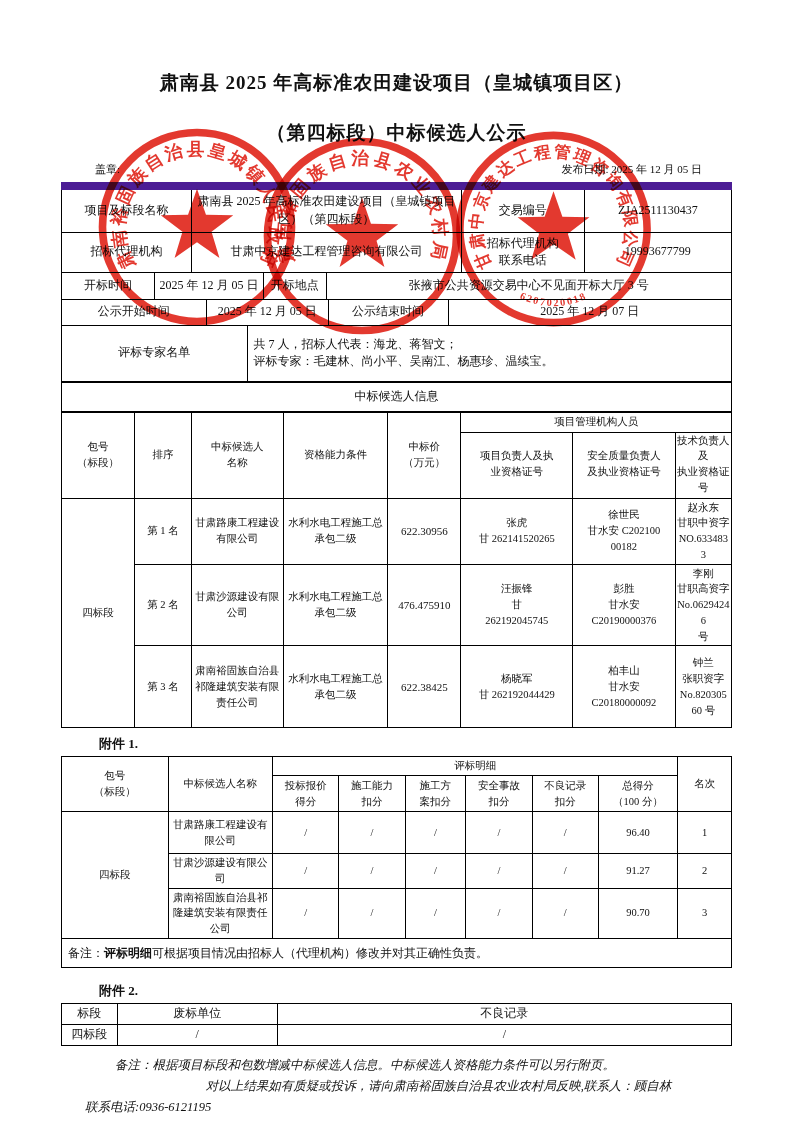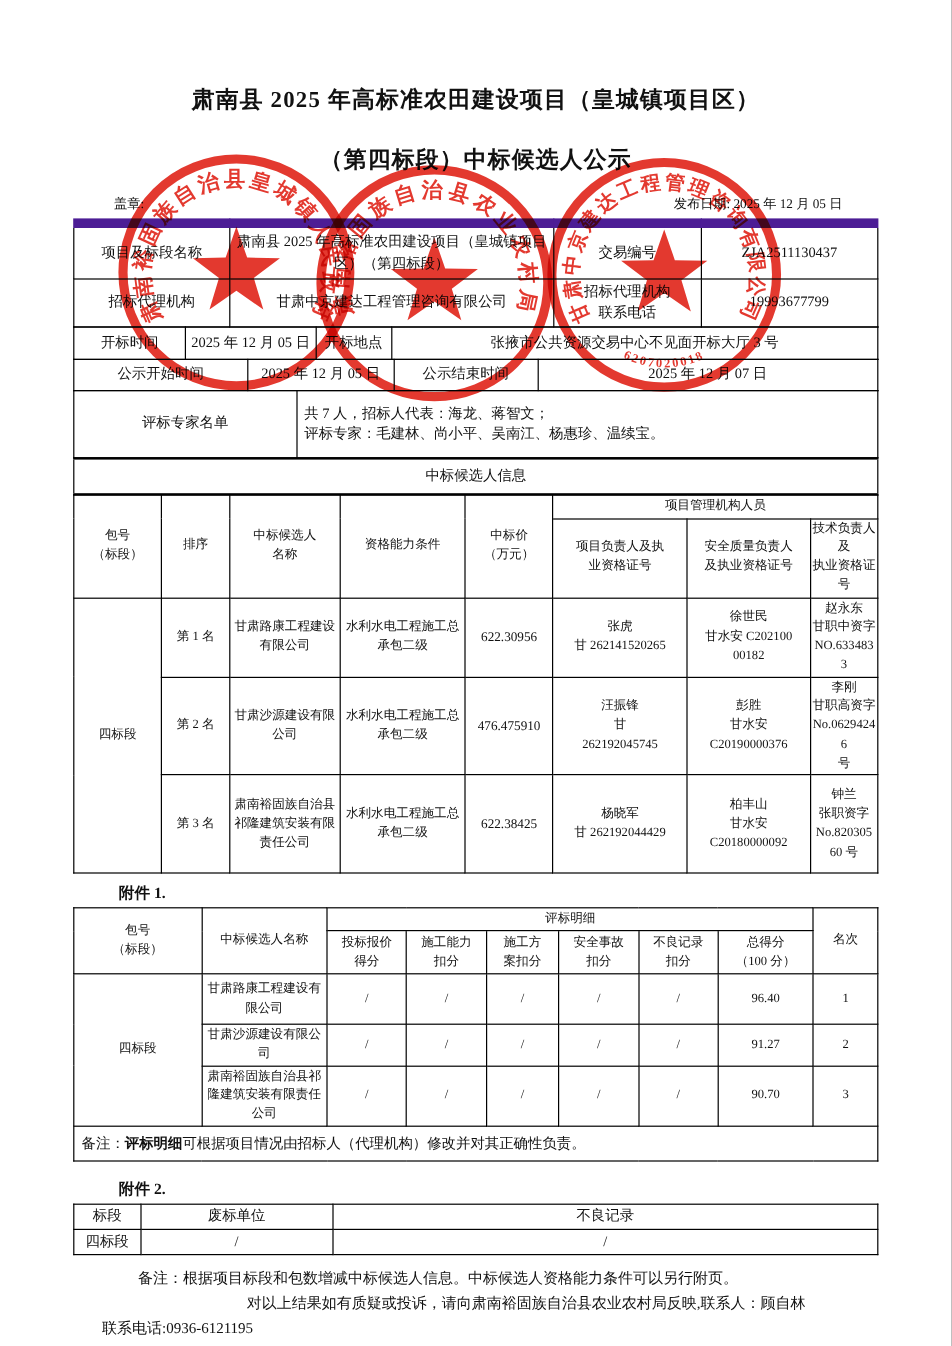--- a/index.html
+++ b/index.html
@@ -18,21 +18,21 @@
   .pre{white-space:pre-line;}
   .left{text-align:left;padding-left:6px;}
   .cand td{font-size:10.5px;line-height:1.5;padding:1px;}
   .cand .num{font-size:11px;}
   .sect-title td{border-top:2px solid #000;}
   .cand tr.hdr2 td{font-size:10.5px;font-family:Liberation Mono, monospace;}
   .att-label{font-weight:bold;font-size:13px;margin:7px 0 3px 38px;}
   .att1 td{font-size:10.5px;line-height:1.5;}
   .att1 .note{text-align:left;font-size:12px;padding:5px 4px 5px 6px;}
   .att2 td{font-size:12px;}
-  .fnote{font-size:12.5px;margin:0;line-height:1.7;}
+  .fnote{font-size:12.5px;margin:0;line-height:1.7;font-style:italic;}
   .fn1{margin-top:9px;padding-left:54px;}
   .fn2{padding-left:84px;text-align:center;}
   .fn3{padding-left:24px;}
   .stamp{position:absolute;opacity:0.87;mix-blend-mode:multiply;pointer-events:none;}
   .bold{font-weight:bold;}
 </style>
 </head>
 <body>
 
 <div class="doc">

